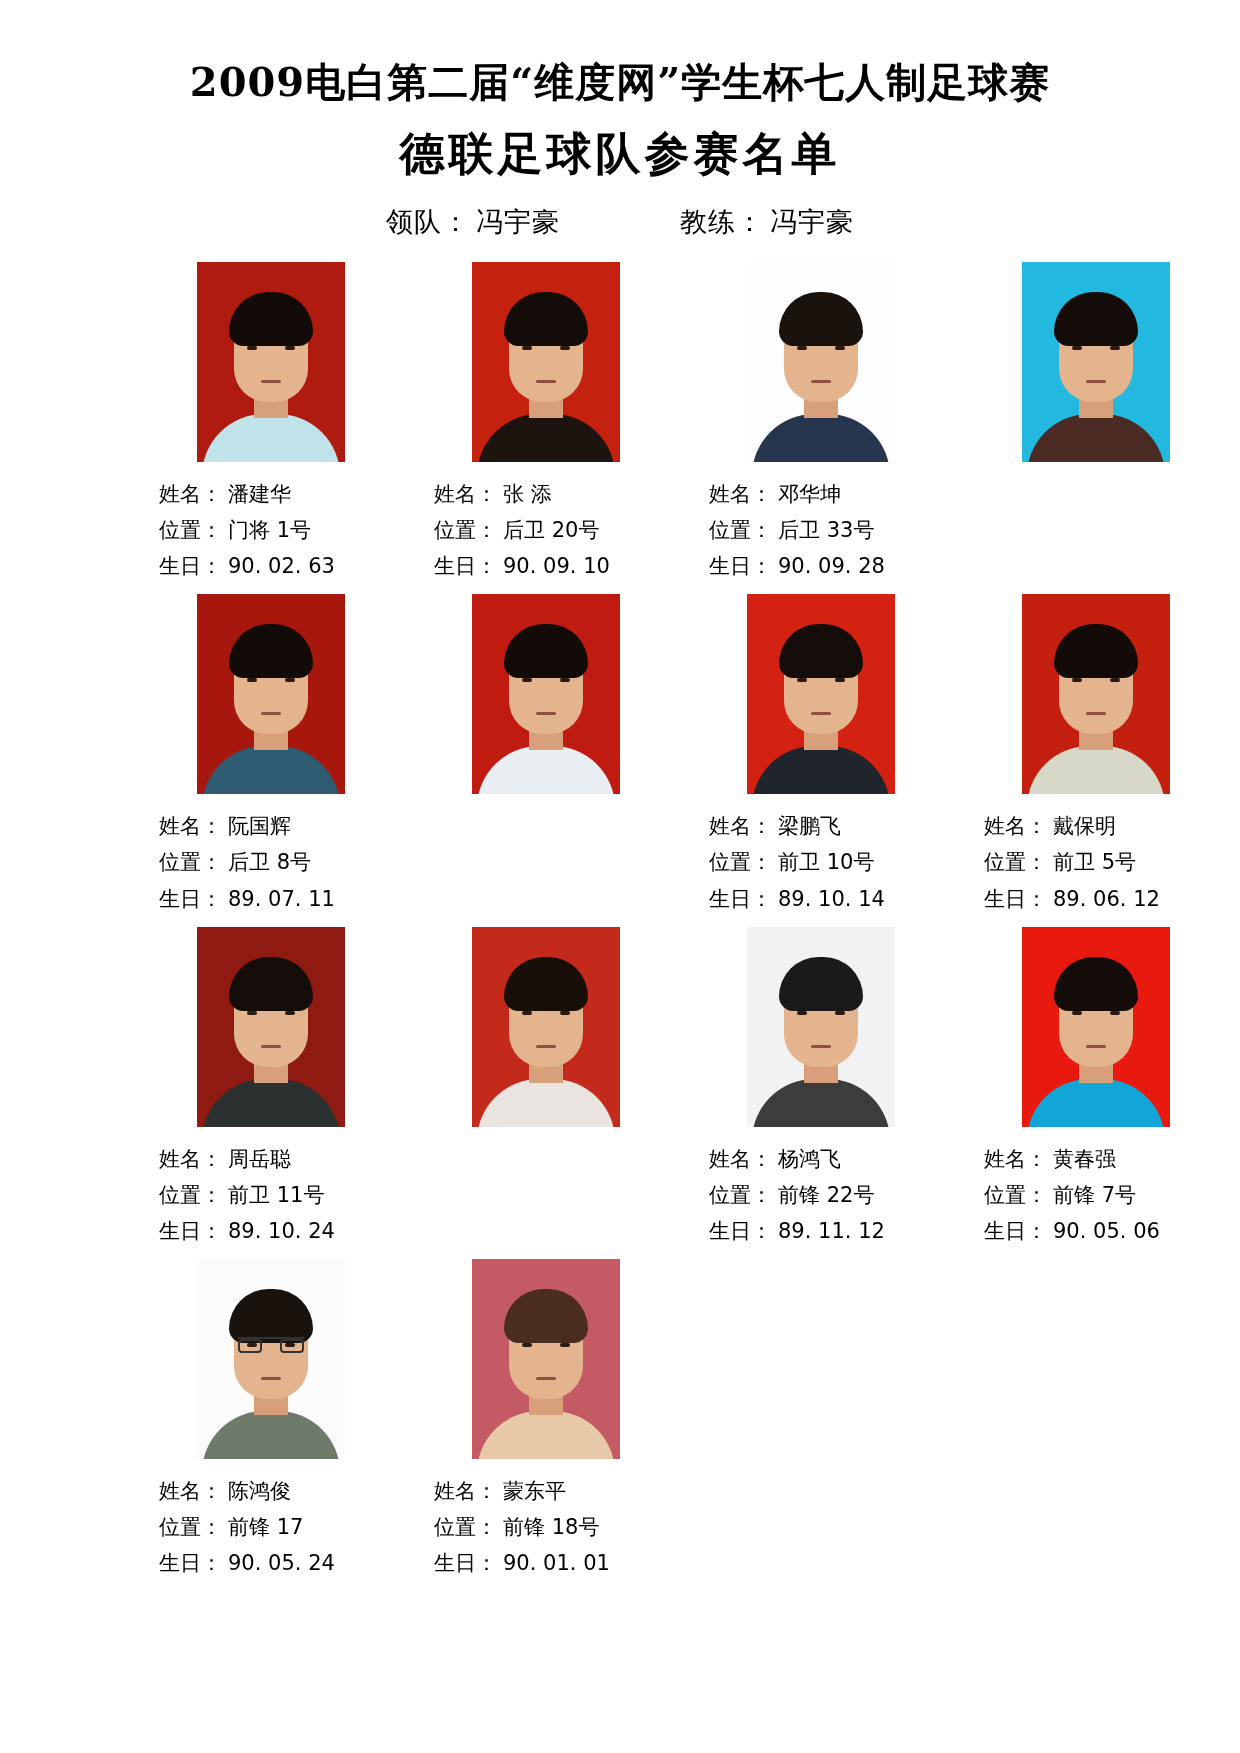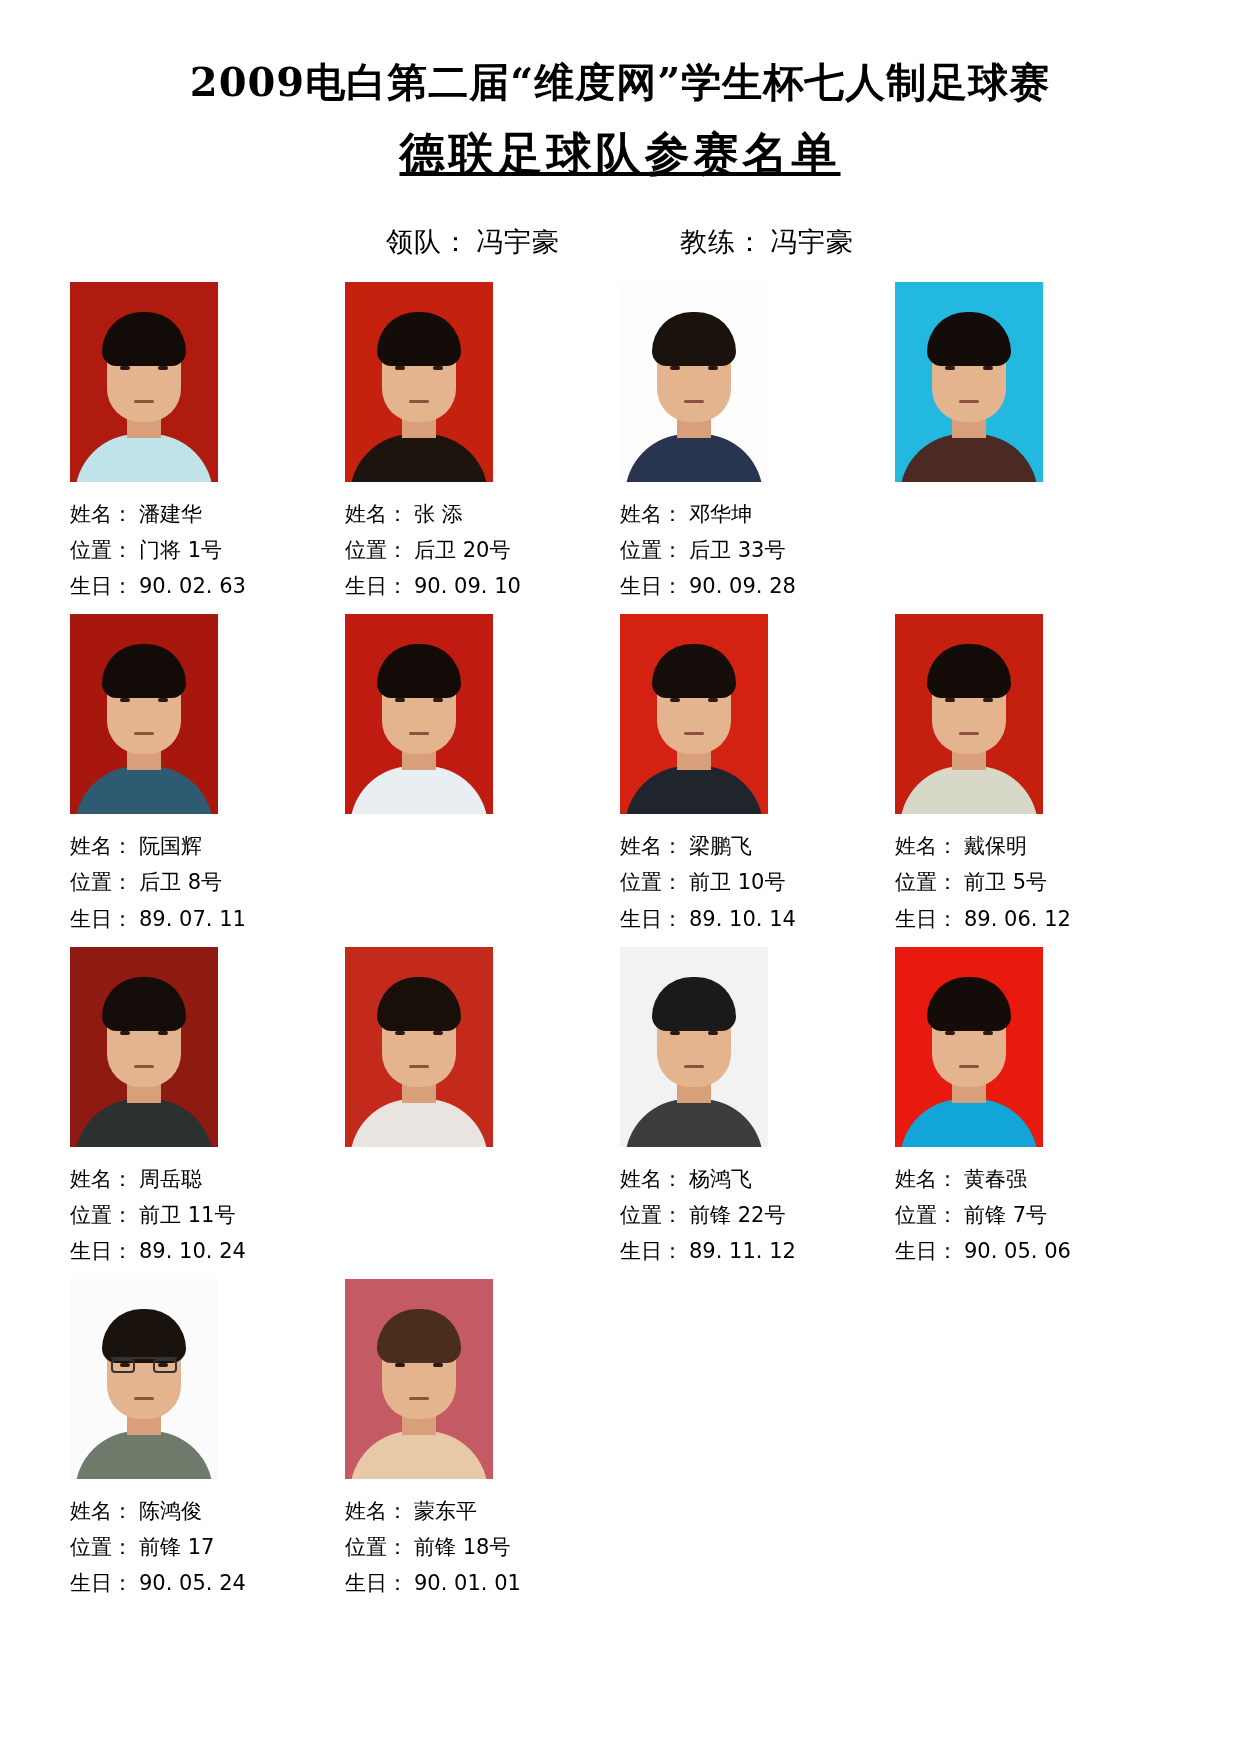--- a/index.html
+++ b/index.html
@@ -30,45 +30,44 @@
     margin: 14px 0 0 0;
     font-family: "DejaVu Serif", "Liberation Serif", serif;
   }
   .title-sub {
     text-align: center;
     font-size: 45px;
     font-weight: bold;
     letter-spacing: 4px;
     margin: 18px 0 0 0;
     font-family: "DejaVu Serif", "Liberation Serif", serif;
-    text-decoration: underline;
   }
   .staff-row {
     display: flex;
     justify-content: center;
     align-items: center;
-    margin-top: 40px;
+    margin-top: 20px;
     font-size: 27px;
     letter-spacing: 1px;
   }
   .staff-item {
     white-space: nowrap;
   }
   .staff-item.leader { margin-right: 120px; }
 
   .grid {
     margin-top: 22px;
     display: grid;
     grid-template-columns: repeat(4, 1fr);
     row-gap: 6px;
   }
   .card {
     display: flex;
     flex-direction: column;
-    align-items: flex-start;
+    align-items: flex-end;
     padding-bottom: 4px;
   }
   .photo {
     width: 148px;
     height: 200px;
     position: relative;
     overflow: hidden;
     border: 0;
   }
   .photo .bg {

